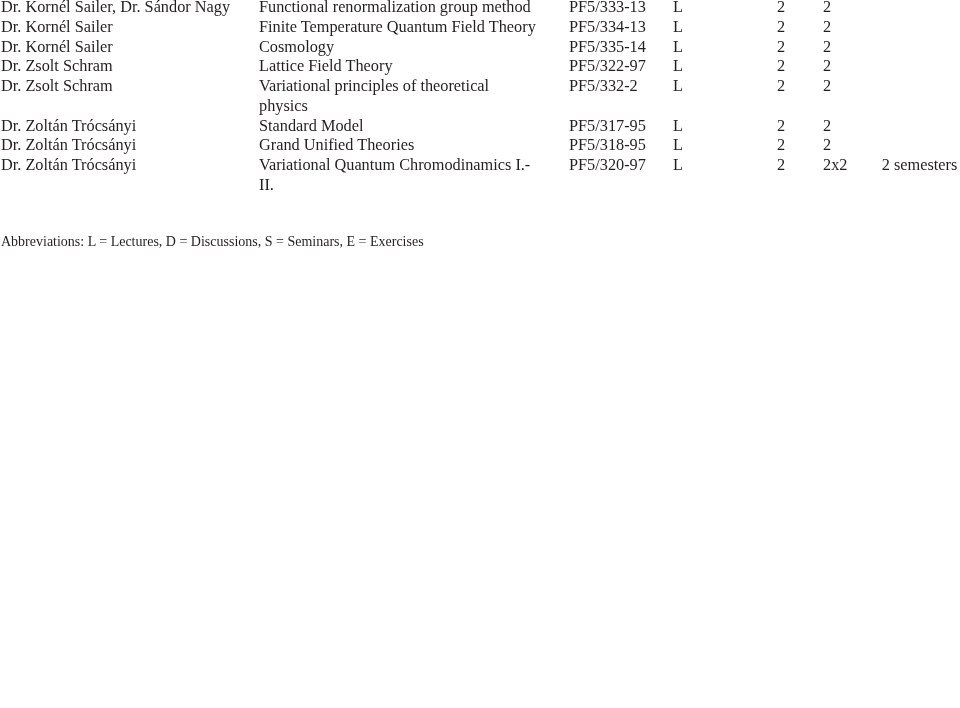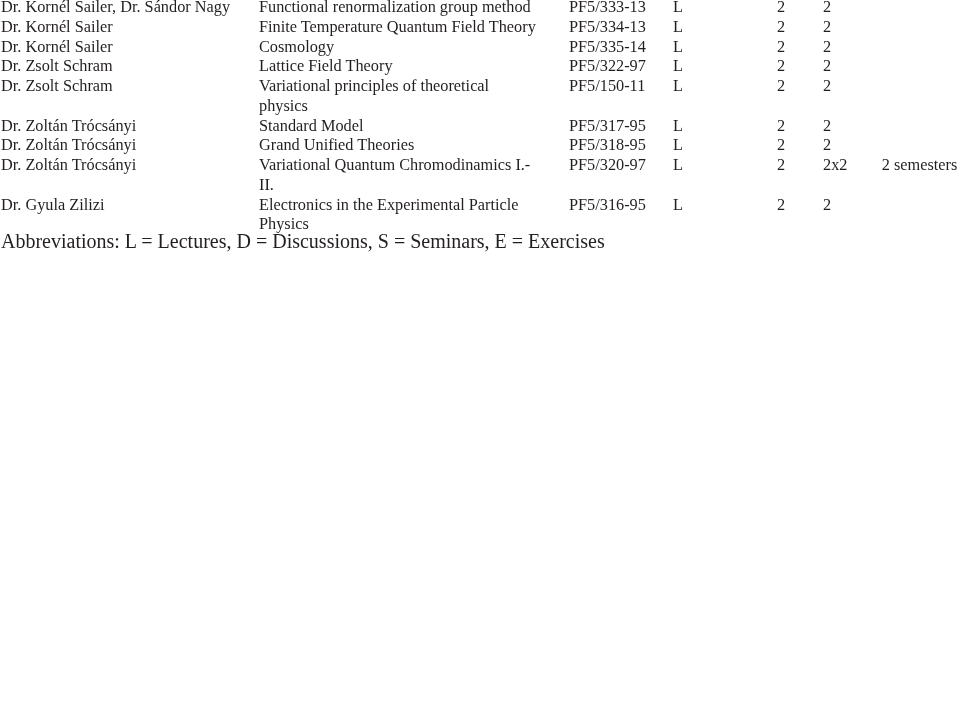--- a/index.html
+++ b/index.html
@@ -55,21 +55,21 @@
   .col-title .title-text {
     display: block;
     max-width: 278px;
   }
 
   
   .abbrev {
     position: absolute;
     left: 1px;
     top: 232px;
-    font-size: 20px;
+    font-size: 14px;
     line-height: 19.75px;
     white-space: nowrap;
   }
 
   
   .page-number {
     position: absolute;
     left: 0;
     top: 680px;
     width: 960px;
@@ -128,21 +128,21 @@
           <td class="col-type">L</td>
           <td class="col-credits">2</td>
           <td class="col-hours">2</td>
           <td class="col-note"></td>
         </tr>
         <tr>
           <td class="col-instructor">Dr. Zsolt Schram</td>
           <td class="col-title">
             <span class="title-text">Variational principles of theoretical physics</span>
           </td>
-          <td class="col-code">PF5/150-11</td>
+          <td class="col-code">PF5/332-2</td>
           <td class="col-type">L</td>
           <td class="col-credits">2</td>
           <td class="col-hours">2</td>
           <td class="col-note"></td>
         </tr>
         <tr>
           <td class="col-instructor">Dr. Zoltán Trócsányi</td>
           <td class="col-title">
             <span class="title-text">Standard Model</span>
           </td>
@@ -167,30 +167,19 @@
           <td class="col-instructor">Dr. Zoltán Trócsányi</td>
           <td class="col-title">
             <span class="title-text">Variational Quantum Chromodinamics I.-II.</span>
           </td>
           <td class="col-code">PF5/320-97</td>
           <td class="col-type">L</td>
           <td class="col-credits">2</td>
           <td class="col-hours">2x2</td>
           <td class="col-note">2 semesters</td>
         </tr>
-        <tr>
-          <td class="col-instructor">Dr. Gyula Zilizi</td>
-          <td class="col-title">
-            <span class="title-text">Electronics in the Experimental Particle Physics</span>
-          </td>
-          <td class="col-code">PF5/316-95</td>
-          <td class="col-type">L</td>
-          <td class="col-credits">2</td>
-          <td class="col-hours">2</td>
-          <td class="col-note"></td>
-        </tr>
       </tbody>
   </table>
 
   <div class="abbrev">Abbreviations: L = Lectures, D = Discussions, S = Seminars, E = Exercises</div>
 
 
 </div>
 
 </body></html>

